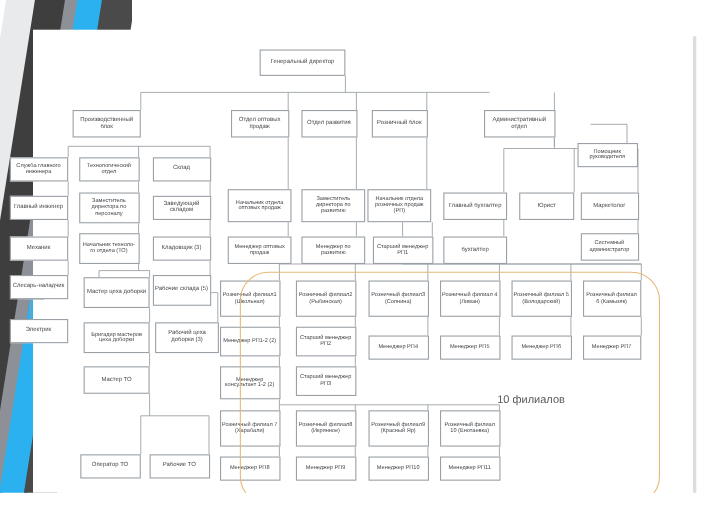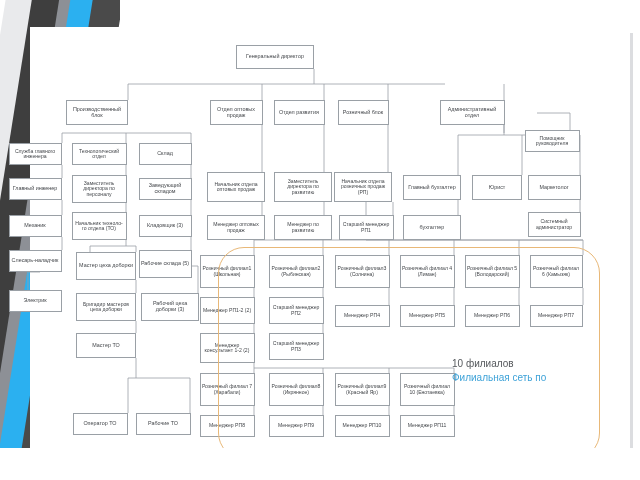--- a/index.html
+++ b/index.html
@@ -248,17 +248,16 @@
         <div class="node" style="left: 399.5px; top: 415px; width: 55px; height: 22px; font-size: 5.1px;">
           <span>Менеджер РП11</span>
         </div>
       </div>
   </div>
 
   <div class="ring" style="left:218px;top:247px;width:382px;height:212px;"></div>
 
   <div class="callout" style="left:452px;top:357px;">
     <div class="c1">10 филиалов</div>
-    <div class="c2">Филиальная сеть по</div>
   </div>
 
   <div class="bottombar"></div>
 </div>
 
 </body></html>

